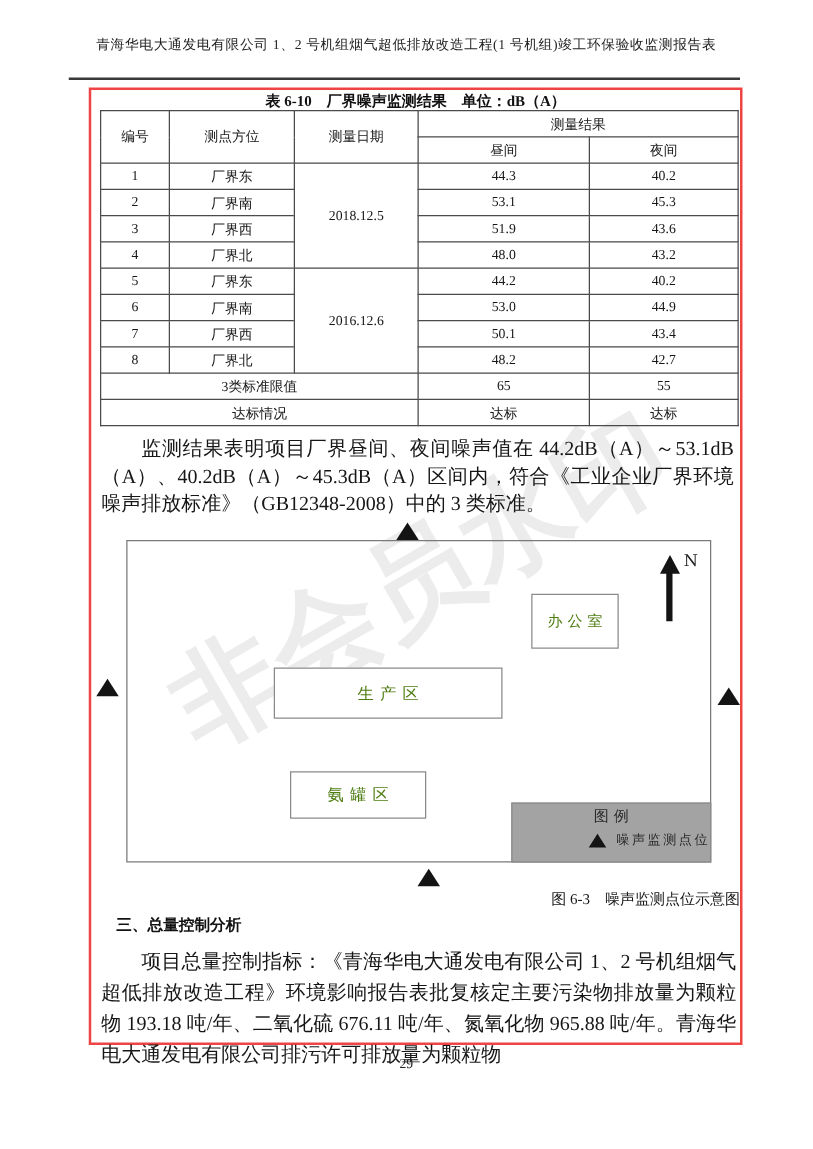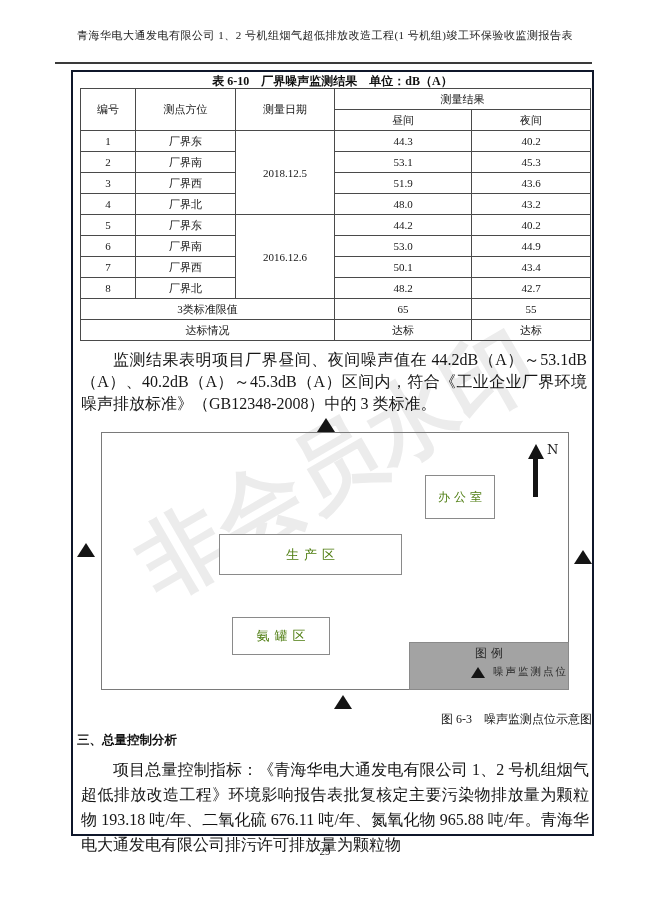--- a/index.html
+++ b/index.html
@@ -21,21 +21,21 @@
   .doc-header {
     position:absolute; left:55px; top:28px; width:540px;
     text-align:center; font-size:11px; letter-spacing:0.5px; color:#222;
   }
   .header-rule {
     position:absolute; left:55px; top:62px; width:537px; height:2px;
     background:#3a3a3a;
   }
   .outer-box {
     position:absolute; left:71px; top:70px; width:523px; height:766px;
-    border:2px solid #0f172a;
+    border:2px solid #ef4444;
   }
   .tbl-title {
     position:absolute; left:0; top:1px; width:100%;
     text-align:center; font-size:12px; font-weight:bold; color:#111;
   }
   table.noise {
     position:absolute; left:7px; top:16px;
     border-collapse:collapse; table-layout:fixed; width:510px;
     font-size:11px; color:#161616;
   }
@@ -44,35 +44,35 @@
     height:21px; font-weight:normal; padding:0 2px; overflow:hidden;
   }
   .p-text {
     position:absolute; left:8px; width:506px;
     font-size:16px; line-height:22px; text-align:justify;
     text-indent:2em; color:#161616;
   }
   .p1 { top:277px; }
   .p2 { top:685px; line-height:25px; width:508px; }
   .sec-heading {
-    position:absolute; left:4px; top:660px;
+    position:absolute; left:20px; top:660px;
     font-size:12.5px; font-weight:bold; color:#111;
   }
   .diagram-rect {
     position:absolute; left:28px; top:360px; width:468px; height:258px;
     border:1px solid #7a7a7a; background:transparent;
   }
   .area-box {
     position:absolute; border:1px solid #8a8a8a; background:#fff;
     display:flex; align-items:center; justify-content:center;
     font-size:13px; letter-spacing:5px; color:#4d7c0f; text-indent:5px;
   }
   .office-box { left:352px; top:403px; width:70px; height:44px; font-size:12px; letter-spacing:4px; text-indent:4px;}
   .production-box { left:146px; top:462px; width:183px; height:41px; }
-  .ammonia-box { left:159px; top:545px; width:98px; height:38px; }
+  .ammonia-box { left:159px; top:545px; width:109px; height:38px; }
   .legend-box {
     position:absolute; left:336px; top:570px; width:160px; height:48px;
     border:1px solid #8a8a8a; background:#a3a3a3;
   }
   .legend-title { text-align:center; font-size:12px; letter-spacing:4px; text-indent:4px; margin-top:2px; color:#2a2a2a; }
   .legend-row { display:flex; align-items:center; justify-content:flex-end; gap:8px; margin-top:3px; }
   .legend-label { font-size:10.5px; letter-spacing:2px; color:#2a2a2a; }
   .tri {
     position:absolute; width:0; height:0;
     border-left:9px solid transparent; border-right:9px solid transparent;

